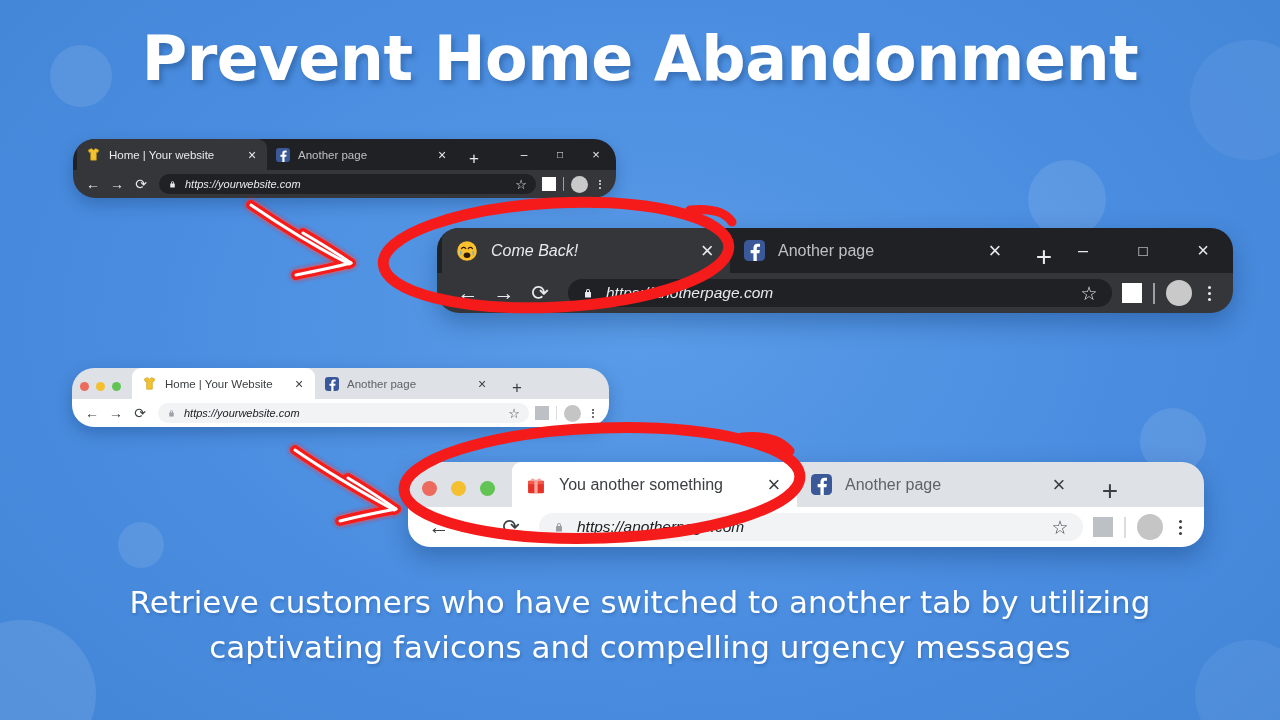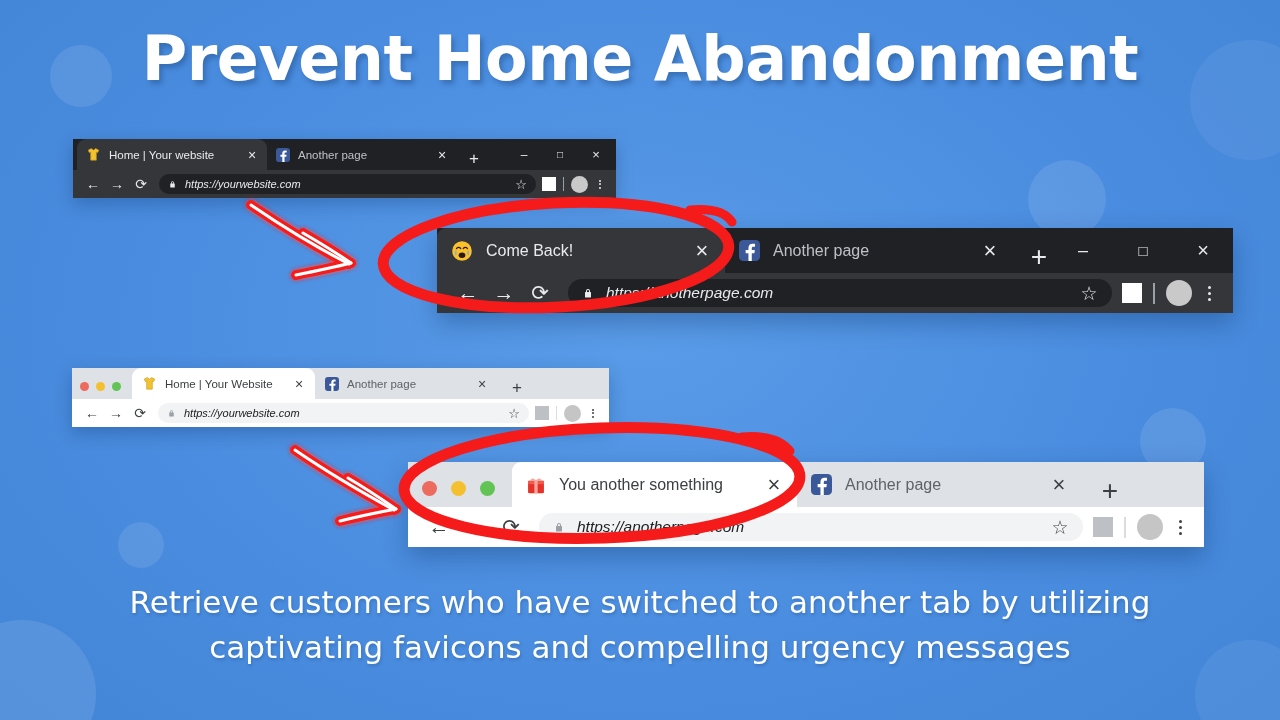--- a/index.html
+++ b/index.html
@@ -44,21 +44,21 @@
     top: 580px;
     text-align: center;
     color: #ffffff;
     font-size: 31px;
     line-height: 45px;
     font-family: "DejaVu Sans", sans-serif;
     text-shadow: 1px 2px 3px rgba(20,60,110,0.28);
   }
 
   
-  .win { position: absolute; overflow: hidden; }
+  .win { position: absolute; overflow: hidden; border-radius: 22px; }
 
   
   .win.dark .tabstrip { background: #202124; }
   .win.dark .toolbar  { background: #35363a; }
   .win.dark .tab.active { background: #35363a; }
   .win.dark .tab .tab-title { color: #e8eaed; }
   .win.dark .tab.inactive .tab-title { color: #bdc1c6; }
   .win.dark .omnibox { background: #202124; color: #e8eaed; }
   .win.dark .nav-ic, .win.dark .wc-ic, .win.dark .plus-ic,
   .win.dark .tab-close, .win.dark .star-ic, .win.dark .kebab-ic { color: #e8eaed; }
@@ -184,21 +184,21 @@
     <span class="kebab-ic" style="width:16px;height:16px;gap:1.5px;margin-left:4px;">
       <i style="width:2px;height:2px;"></i>
         <i style="width:2px;height:2px;"></i>
         <i style="width:2px;height:2px;"></i>
     </span>
   </div>
 </div>
 
 <div class="win dark" style="left:437px; top:228px; width:796px; height:85px; box-shadow:0 10px 24px rgba(0,40,90,0.32);">
   <div class="tabstrip" style="height:45px;">
-    <div class="tab active" style="width:288px; padding:0 12px 0 14px; height:45px;">
+    <div class="tab active" style="margin-left:5px; width:288px; padding:0 12px 0 14px; height:45px;font-style:italic;">
       <span class="favicon" style="width:22px;height:22px;">
         <svg viewBox="0 0 36 36" width="22" height="22" aria-hidden="true">
           <circle cx="18" cy="18" r="16" fill="#fbc02d"></circle>
           <path d="M9 14c1.8-2.4 5.2-2.4 7 0" stroke="#2b1a06" stroke-width="2" fill="none" stroke-linecap="round"></path>
           <path d="M20 14c1.8-2.4 5.2-2.4 7 0" stroke="#2b1a06" stroke-width="2" fill="none" stroke-linecap="round"></path>
           <ellipse cx="18" cy="25" rx="5.5" ry="4.5" fill="#2b1a06"></ellipse>
           <path d="M8 16c-1.5 4-1.8 7.5 0 9.5 1.8-2 1.5-5.5 0-9.5z" fill="#5fb0ee"></path>
           <path d="M28 16c1.5 4 1.8 7.5 0 9.5-1.8-2-1.5-5.5 0-9.5z" fill="#5fb0ee"></path>
         </svg>
       </span>

